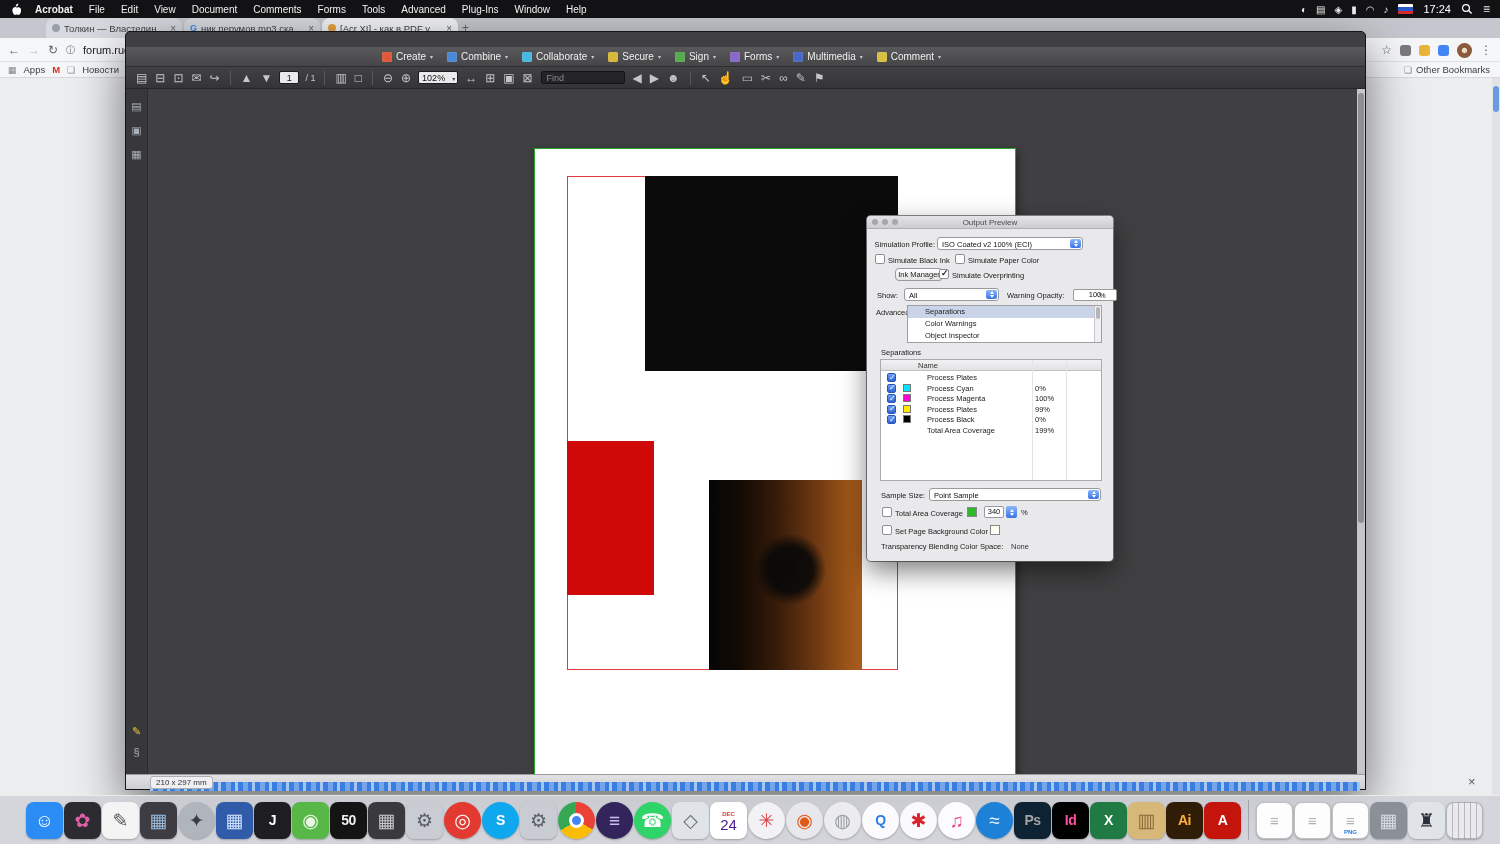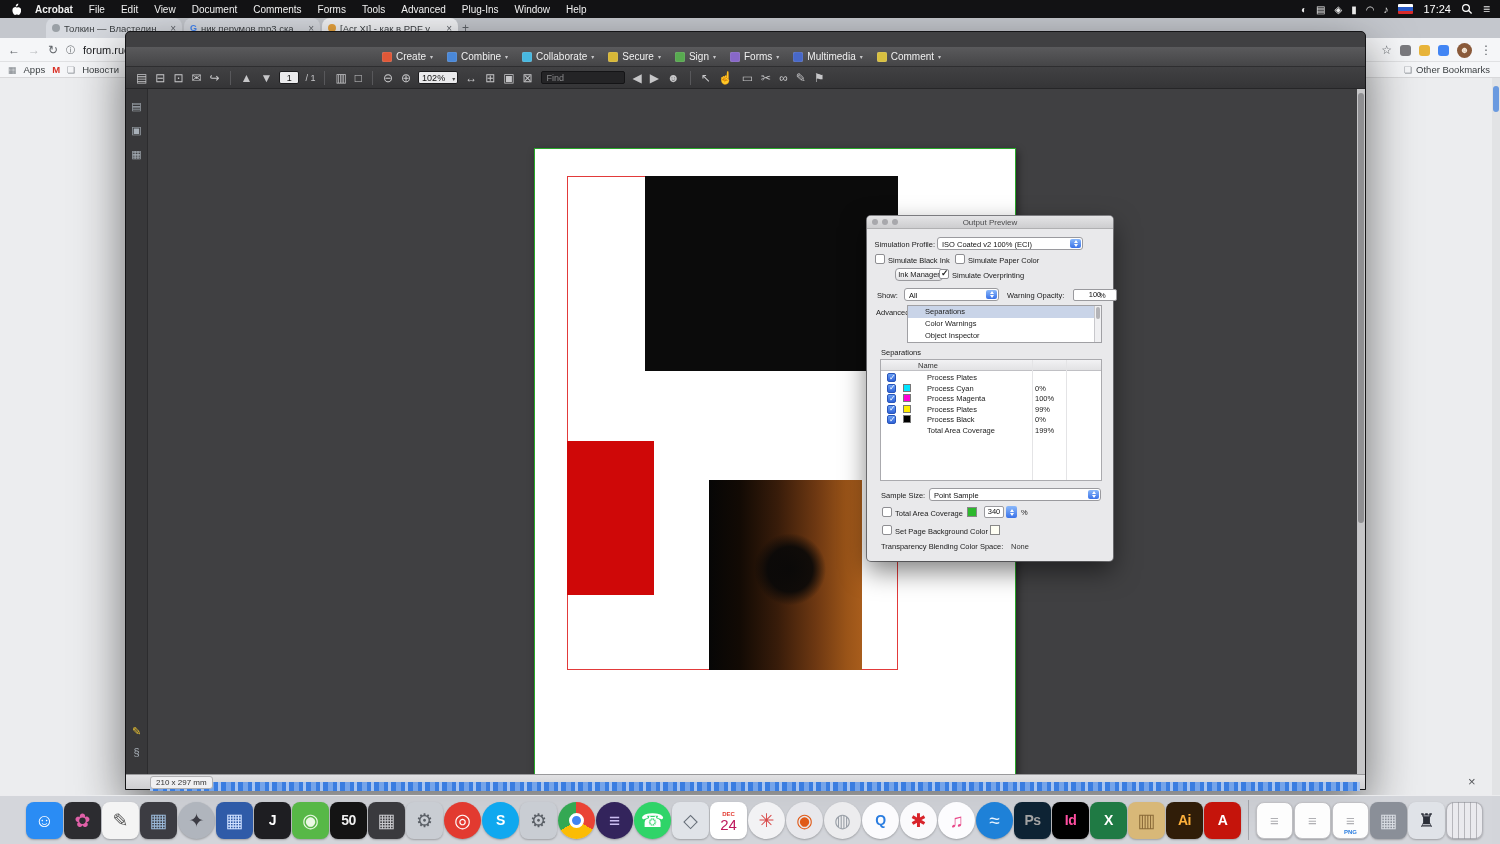--- a/index.html
+++ b/index.html
@@ -157,21 +157,21 @@
     display:flex;align-items:center;justify-content:center;box-shadow:0 1px 2px rgba(0,0,0,.25)}
   .dock-icon.round{border-radius:50%}
   .dock-glyph{font-size:19px;line-height:1}
   .dock-glyph.txt{font-size:14px;font-weight:bold;letter-spacing:-.5px}
   .dock-sep{width:1px;height:40px;background:rgba(80,80,88,.35);margin:0 6px;flex:0 0 auto;box-shadow:none}
   .chrome-ic{border-radius:50%;background:conic-gradient(#ea4335 0 33%,#fbbc05 0 66%,#34a853 0 100%)}
   .chrome-center{position:absolute;left:50%;top:50%;width:15px;height:15px;margin:-7.5px 0 0 -7.5px;
     border-radius:50%;background:#4285f4;border:3px solid #fff}
   .cal{background:#fff;flex-direction:column}
   .cal-month{font-size:6px;color:#e23a30;font-weight:bold;text-align:center;margin-top:3px}
-  .cal-day{font-size:15px;color:#be185d;text-align:center;line-height:15px}
+  .cal-day{font-size:15px;color:#4c1d95;text-align:center;line-height:15px}
   .file-ic{background:#fdfdfd;border:1px solid #c0c0c4}
   .file-lines{color:#b0b0b4;font-size:15px;line-height:1}
   .file-badge{position:absolute;bottom:3px;left:0;right:0;text-align:center;font-size:6px;color:#2a7de0;font-weight:bold}
   .trash-ic{background:rgba(252,252,254,.55);border:1px solid rgba(140,140,148,.6);
     background-image:repeating-linear-gradient(90deg,rgba(0,0,0,0) 0 5px,rgba(130,130,138,.5) 5px 6px)}
 </style>
 </head>
 <body>
 
 <div id="chrome-window">

